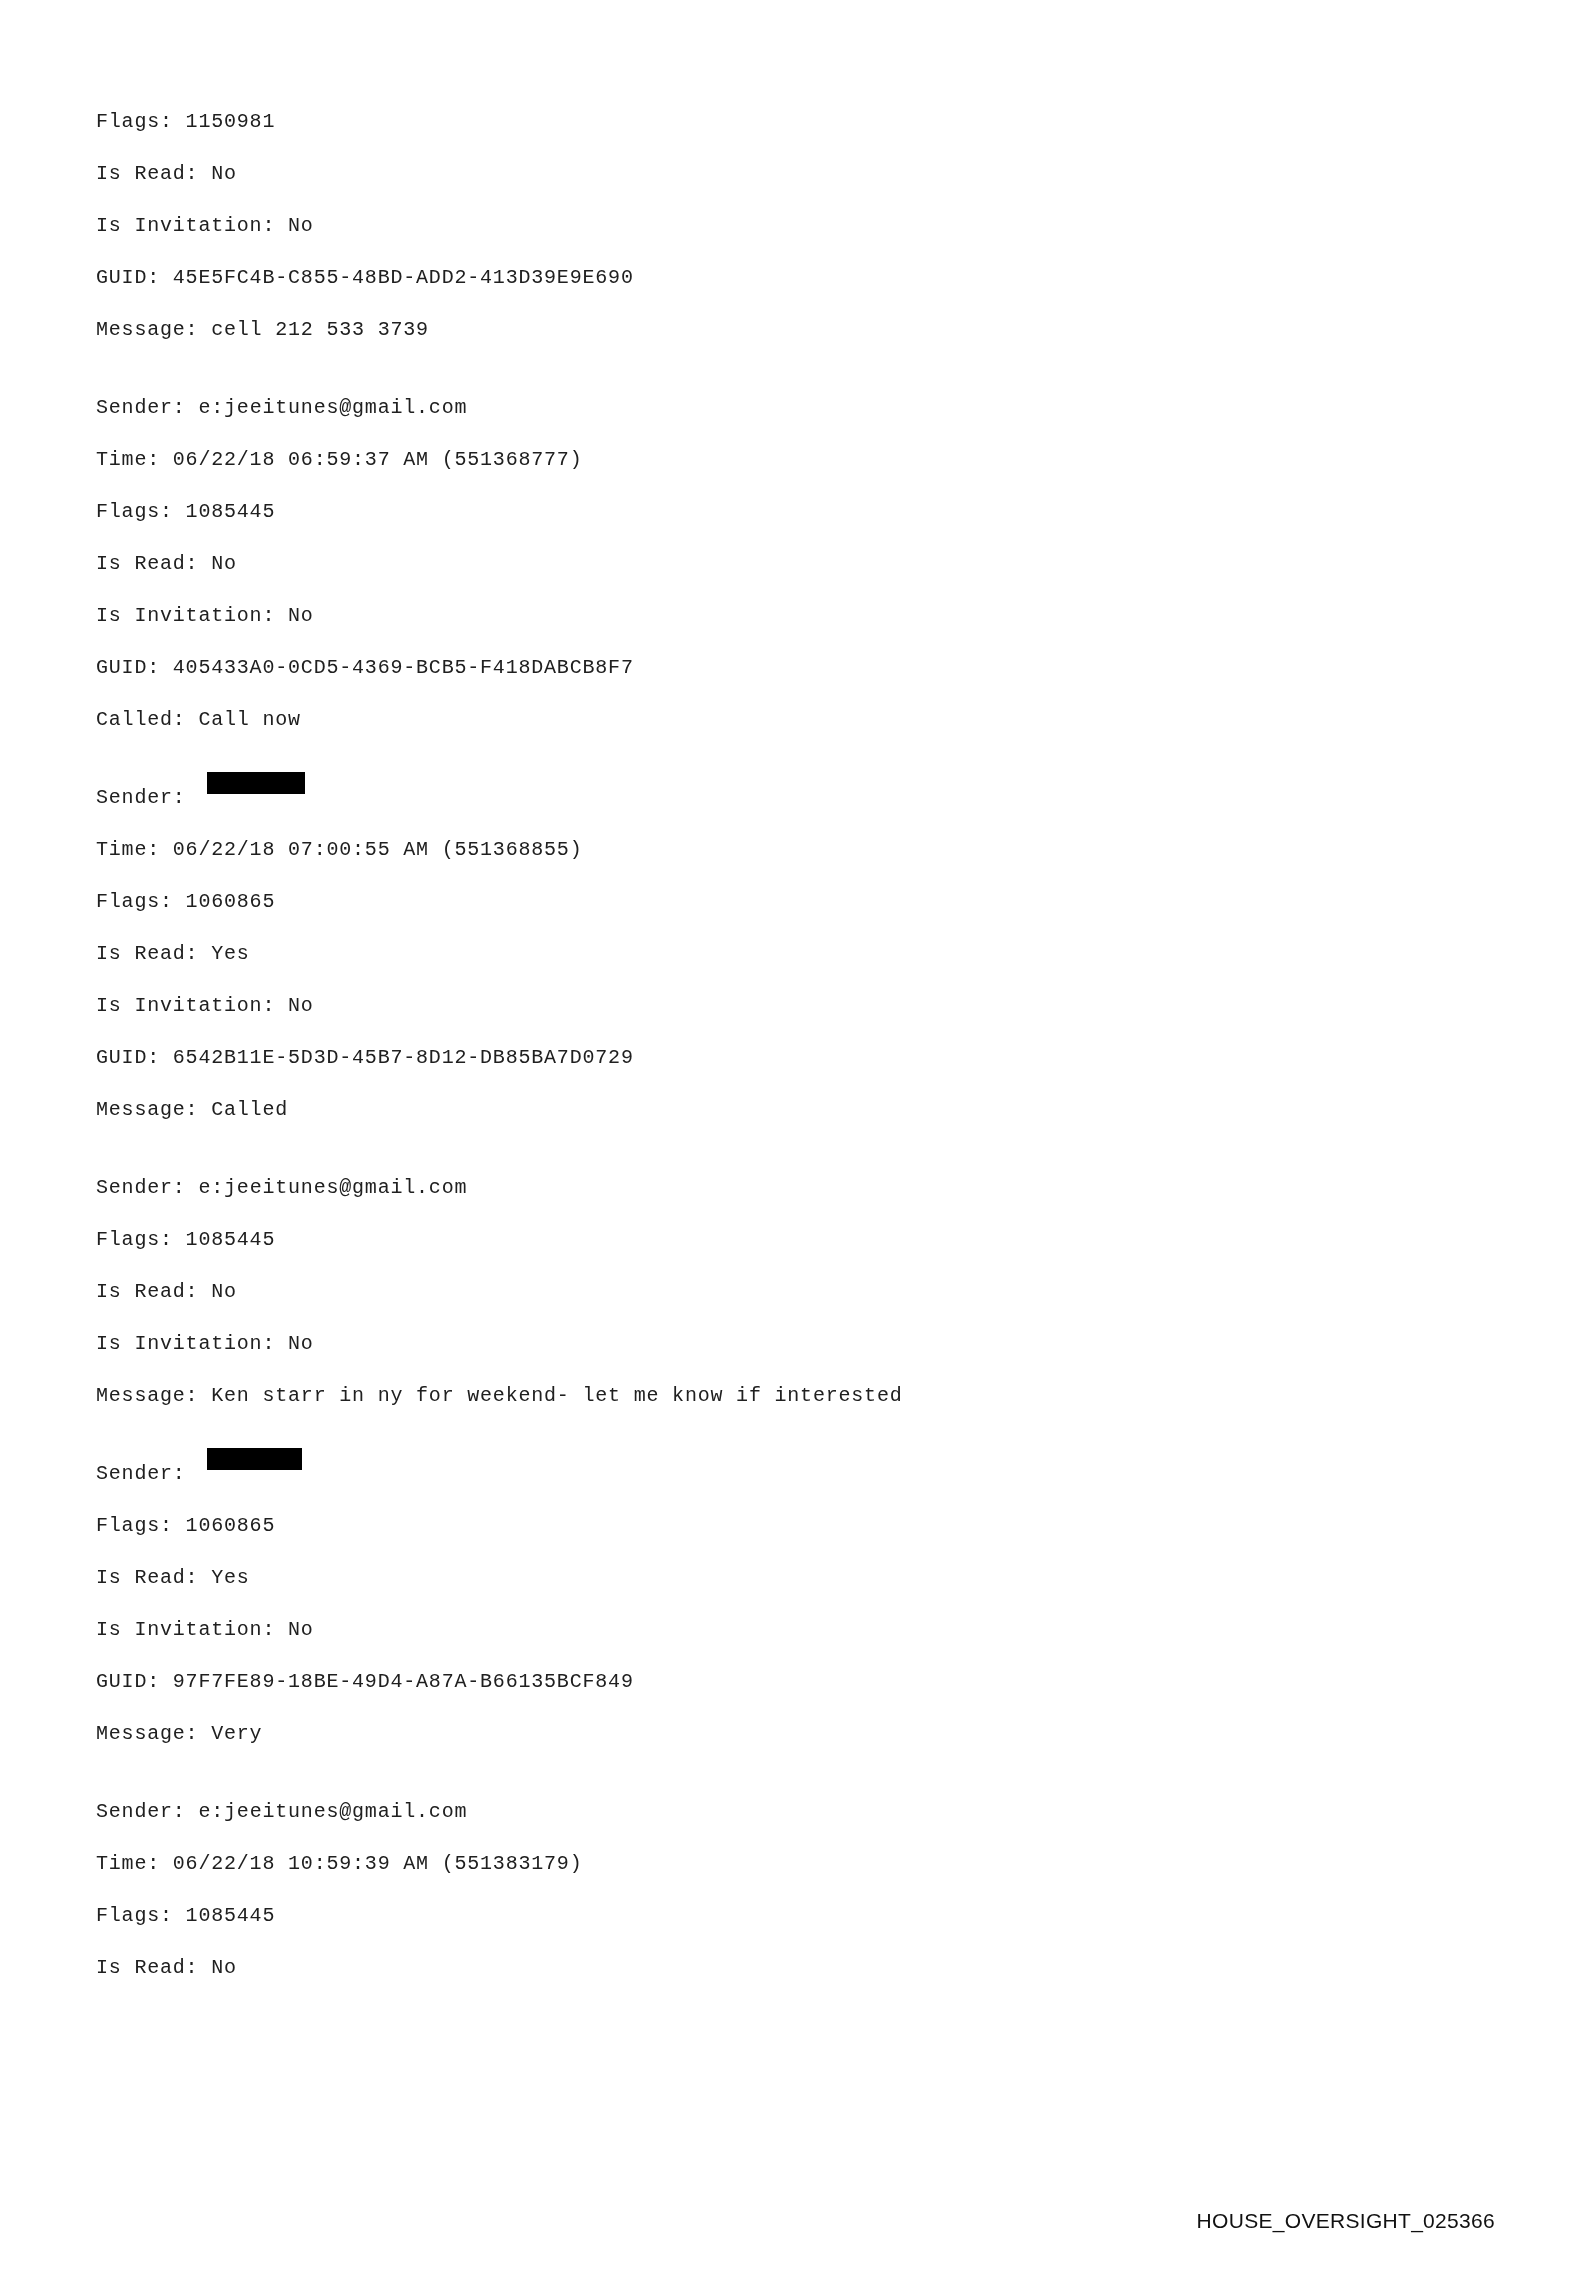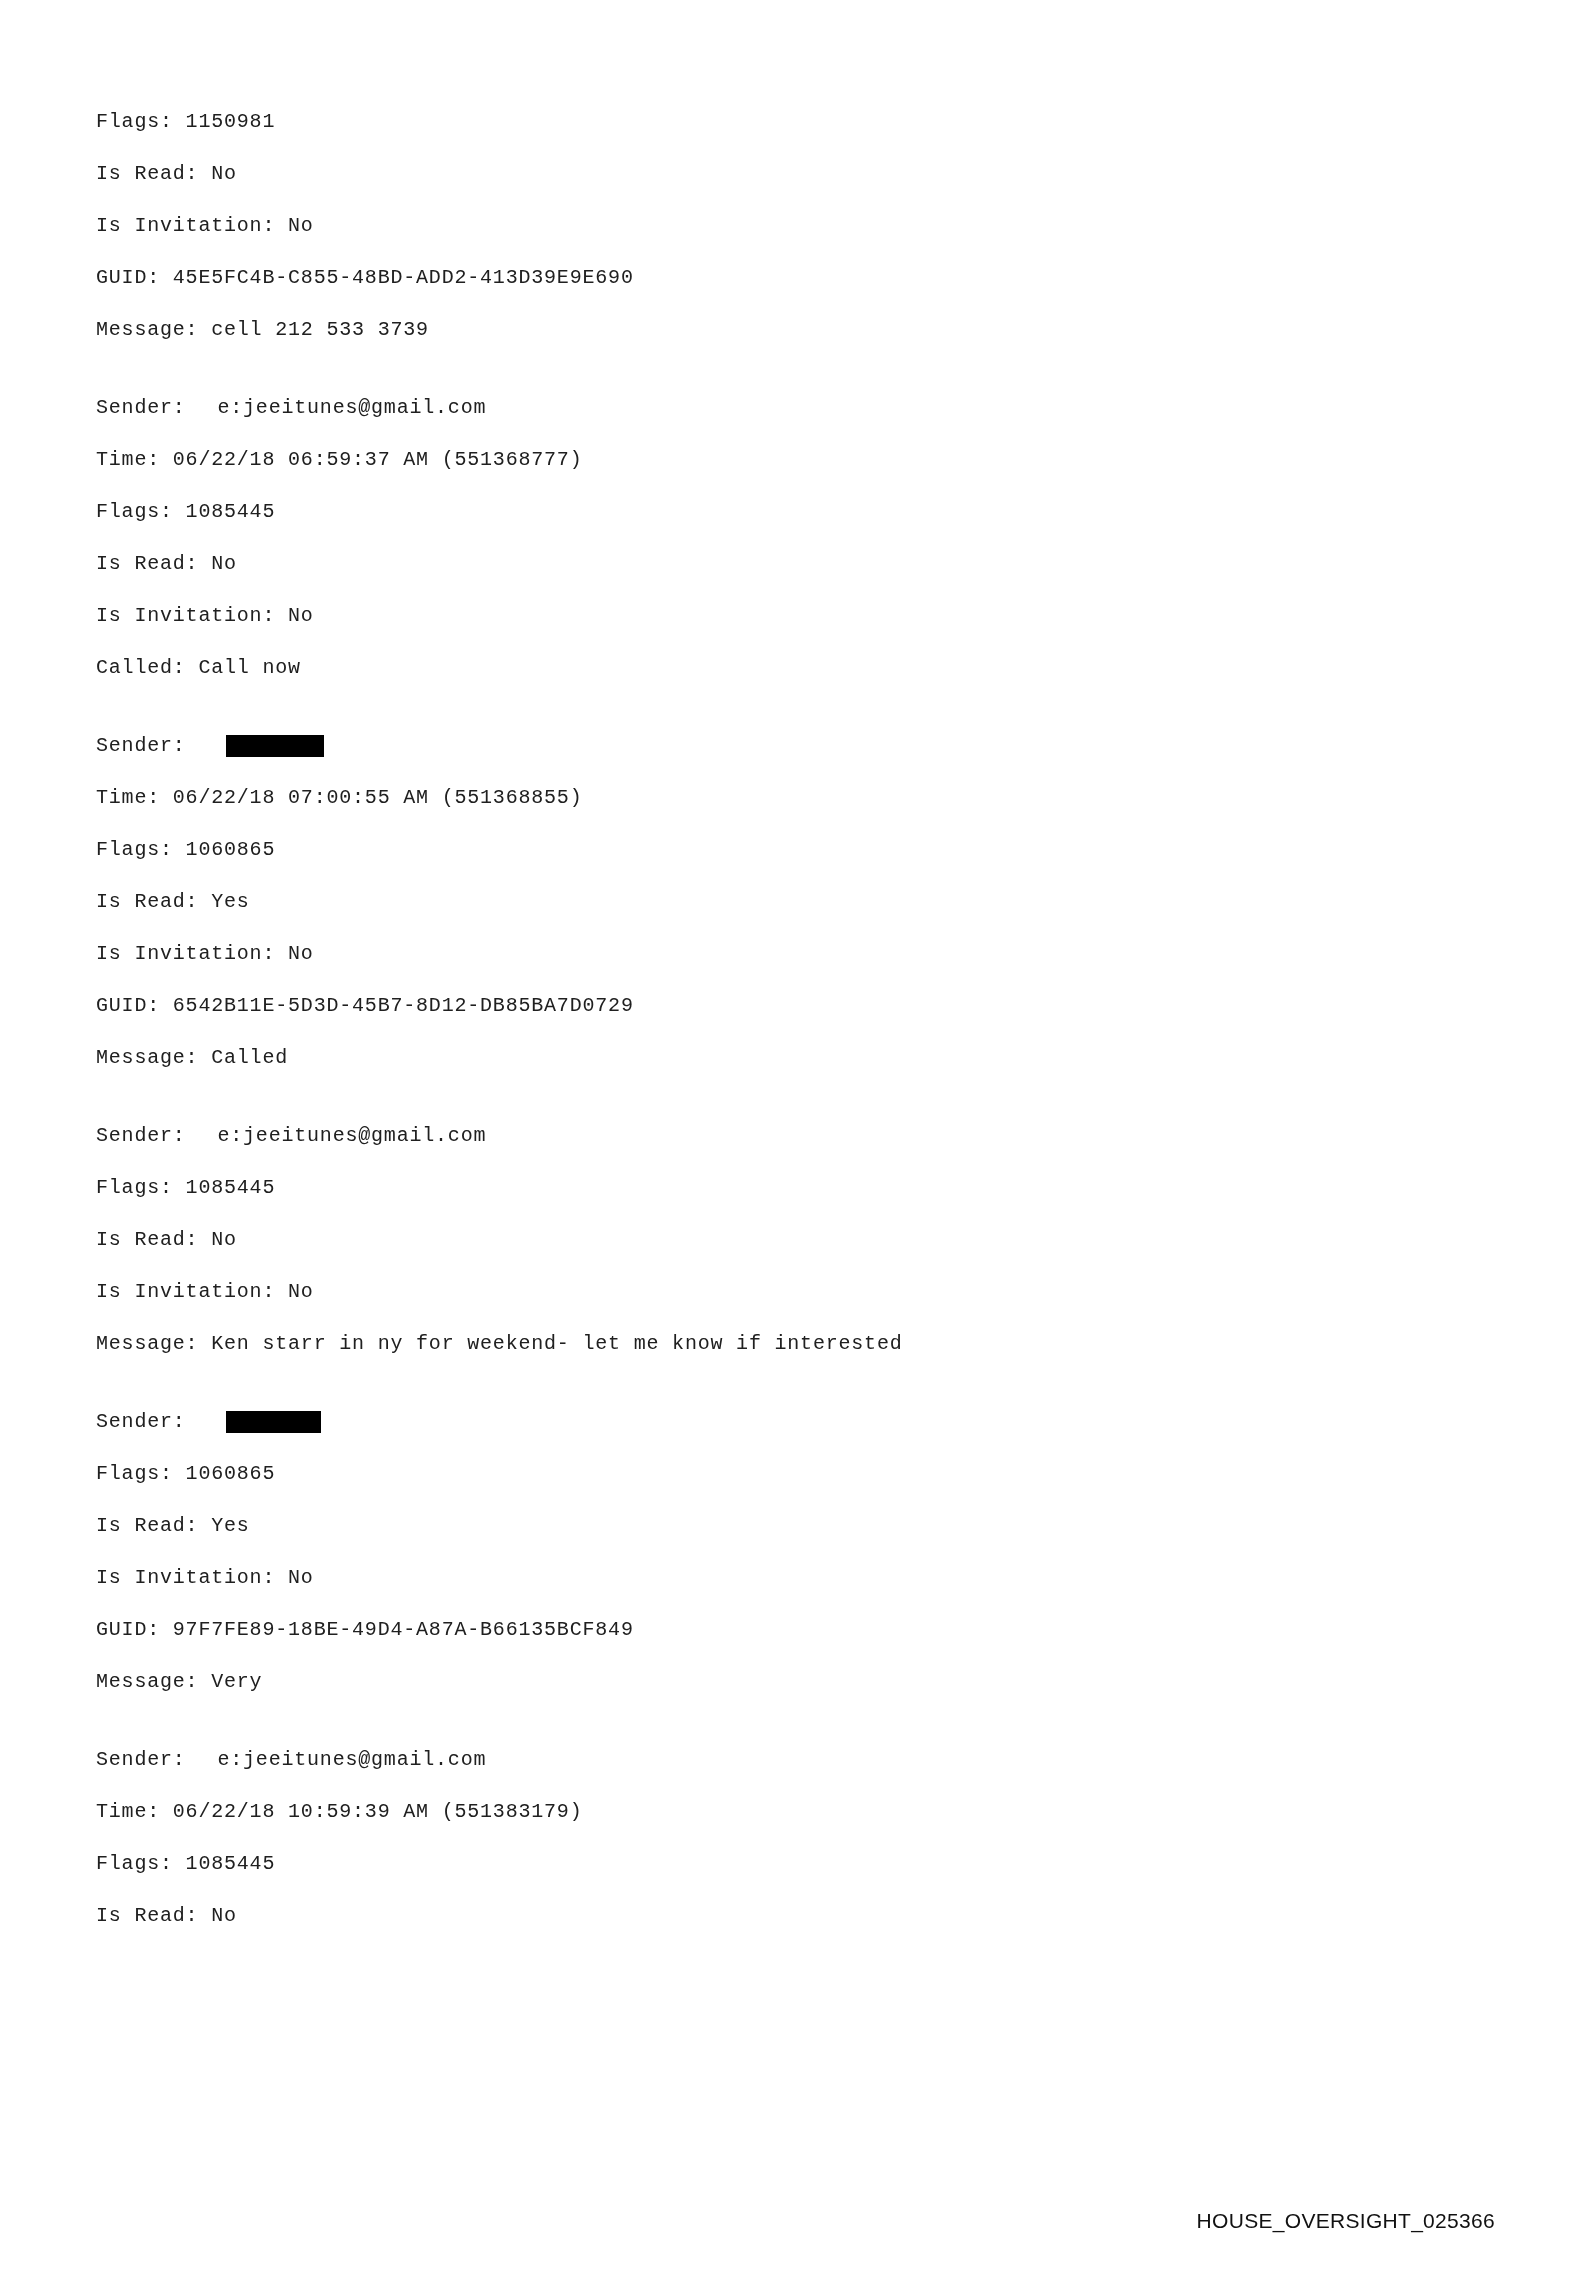--- a/index.html
+++ b/index.html
@@ -30,27 +30,26 @@
   }
   .line {
     font-size: 20px;
     line-height: 52px;
     letter-spacing: 0.8px;
     white-space: pre;
     color: #202020;
   }
   .sender-line {
     display: flex;
-    align-items: center;
+    align-items: flex-start;
     font-size: 20px;
     line-height: 52px;
     letter-spacing: 0.8px;
     white-space: pre;
     color: #202020;
-    gap: 19px;
   }
   .redaction {
     display: inline-block;
     background: #000000;
     height: 22px;
     margin-left: 9px;
     vertical-align: middle;
   }
   .footer {
     position: absolute;
@@ -78,20 +77,21 @@
     </div>
 
     <div class="record">
       <div class="sender-line">
         <span>Sender: </span><span>e:jeeitunes@gmail.com</span>
       </div>
       <div class="line">Time: 06/22/18 06:59:37 AM (551368777)</div>
       <div class="line">Flags: 1085445</div>
       <div class="line">Is Read: No</div>
       <div class="line">Is Invitation: No</div>
+      <div class="line">GUID: 405433A0-0CD5-4369-BCB5-F418DABCB8F7</div>
       <div class="line">Called: Call now</div>
     </div>
 
     <div class="record">
       <div class="sender-line">
         <span>Sender: </span><span class="redaction" style="width:98px;"></span>
       </div>
       <div class="line">Time: 06/22/18 07:00:55 AM (551368855)</div>
       <div class="line">Flags: 1060865</div>
       <div class="line">Is Read: Yes</div>

